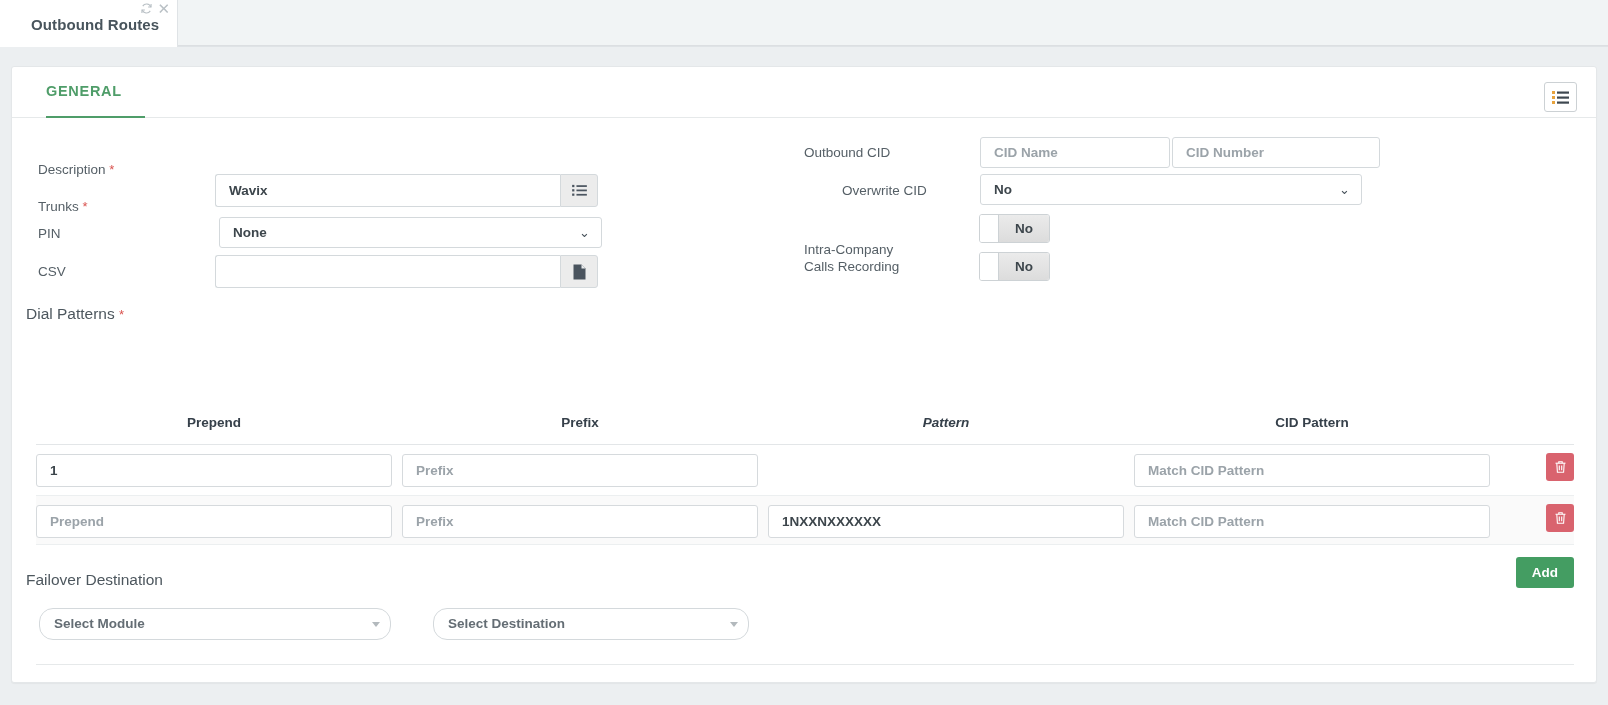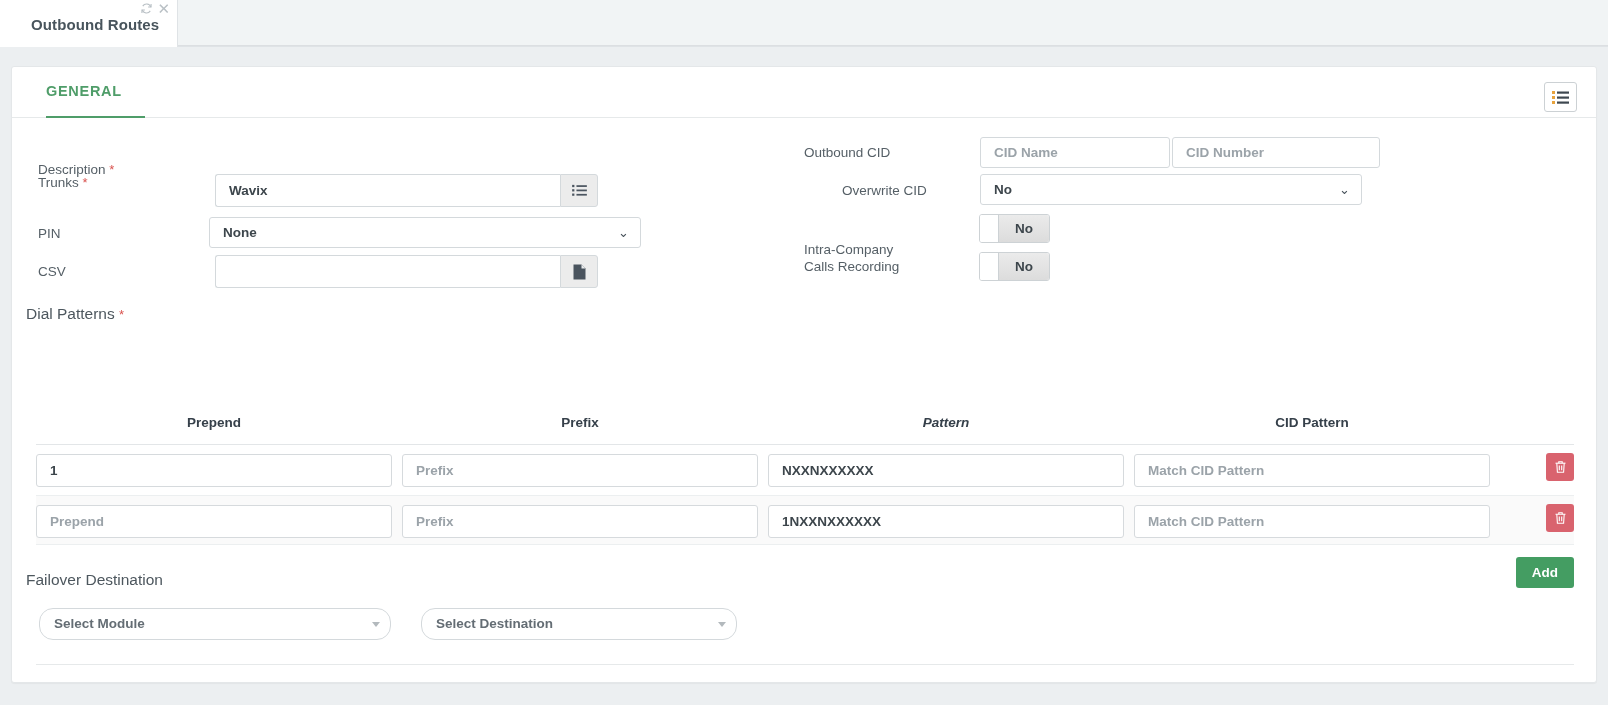--- a/index.html
+++ b/index.html
@@ -256,37 +256,37 @@
         <rect x="0" y="6" width="3" height="3" fill="#e8a33d"></rect>
         <rect x="5" y="6.5" width="12" height="2.2" fill="#3e4850"></rect>
         <rect x="0" y="11" width="3" height="3" fill="#e8a33d"></rect>
         <rect x="5" y="11.5" width="12" height="2.2" fill="#3e4850"></rect>
       </svg>
     </div>
   </div>
 
   <span class="lbl" style="left:26px; top:78px;margin-top:17px;"><span>Description</span> <span class="req">*</span></span>
 
-  <span class="lbl" style="left:26px; top:108px;"><span>Trunks</span> <span class="req">*</span></span>
+  <span class="lbl" style="left:26px; top:132px;"><span>Trunks</span> <span class="req">*</span></span>
   <div class="input-group" style="left:203px; top:107px; width:383px;">
     <div class="gi">Wavix</div>
     <div class="ga">
       <svg width="15" height="13" viewBox="0 0 17 15">
         <rect x="0" y="1" width="2.6" height="2.6" fill="#4b5560"></rect>
         <rect x="5" y="1.4" width="12" height="2" fill="#4b5560"></rect>
         <rect x="0" y="6" width="2.6" height="2.6" fill="#4b5560"></rect>
         <rect x="5" y="6.4" width="12" height="2" fill="#4b5560"></rect>
         <rect x="0" y="11" width="2.6" height="2.6" fill="#4b5560"></rect>
         <rect x="5" y="11.4" width="12" height="2" fill="#4b5560"></rect>
       </svg>
     </div>
   </div>
 
   <span class="lbl" style="left:26px; top:159px;">PIN</span>
-  <div class="sel" style="left:197px; top:150px; width:432px;">
+  <div class="sel" style="left:207px; top:150px; width:383px;">
     <span>None</span>
     <span class="caret">⌄</span>
   </div>
 
   <span class="lbl" style="left:26px; top:197px;">CSV</span>
   <div class="input-group" style="left:203px; top:188px; width:383px;">
     <div class="gi"></div>
     <div class="ga">
       <svg width="13" height="16" viewBox="0 0 13 16">
         <path d="M0.5 0.5 H8.5 L12.5 4.5 V15.5 H0.5 Z" fill="#4a545e"></path>
@@ -323,21 +323,20 @@
     <div class="dp-head">
       <span class="dp-th" style="left:0; width:356px;">Prepend</span>
       <span class="dp-th" style="left:366px; width:356px;">Prefix</span>
       <span class="dp-th" style="left:732px; width:356px;font-style:italic;">Pattern</span>
       <span class="dp-th" style="left:1098px; width:356px;">CID Pattern</span>
     </div>
 
     <div class="dp-row">
       <div class="dp-cell" style="left:0; width:356px;">1</div>
       <div class="dp-cell ph" style="left:366px; width:356px;">Prefix</div>
-      <div class="dp-cell" style="left:732px; width:356px;">NXXNXXXXXX</div>
       <div class="dp-cell ph" style="left:1098px; width:356px;">Match CID Pattern</div>
       <div class="del-btn">
         <svg width="13" height="14" viewBox="0 0 13 14" fill="none" stroke="#fff" stroke-width="1.1">
           <path d="M1.5 3.2h10"></path>
           <path d="M4.8 3.2V1.8h3.4v1.4"></path>
           <path d="M2.8 3.2l.6 9.1h6.2l.6-9.1"></path>
           <path d="M5.3 5.4v4.8M7.7 5.4v4.8"></path>
         </svg>
       </div>
     </div>
@@ -362,18 +361,18 @@
     </div>
   </div>
 
   <span class="section-title" style="left:14px; top:504px;">Failover Destination</span>
   <div class="fo-rule"></div>
 
   <div class="s2" style="left:27px; top:541px; width:352px;">
     <span>Select Module</span>
     <span class="tri"></span>
   </div>
-  <div class="s2" style="left:409px; top:541px; width:316px;">
+  <div class="s2" style="left:421px; top:541px; width:316px;">
     <span>Select Destination</span>
     <span class="tri"></span>
   </div>
 
 </div>
 
 </body></html>

